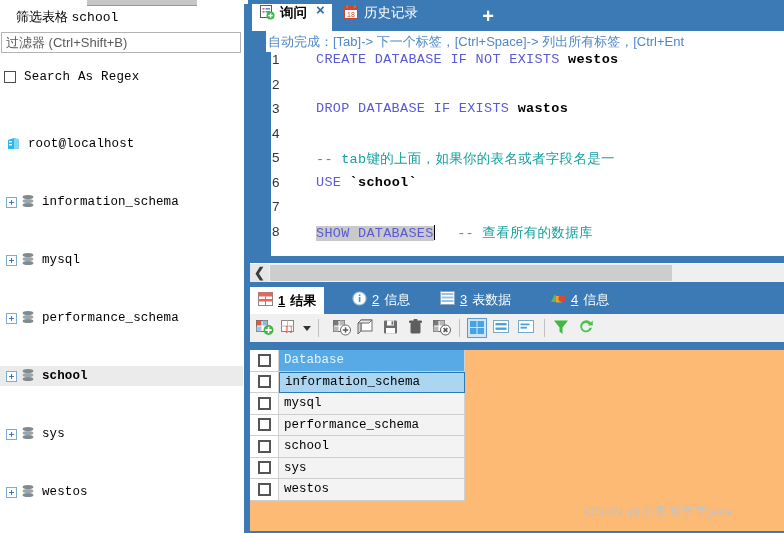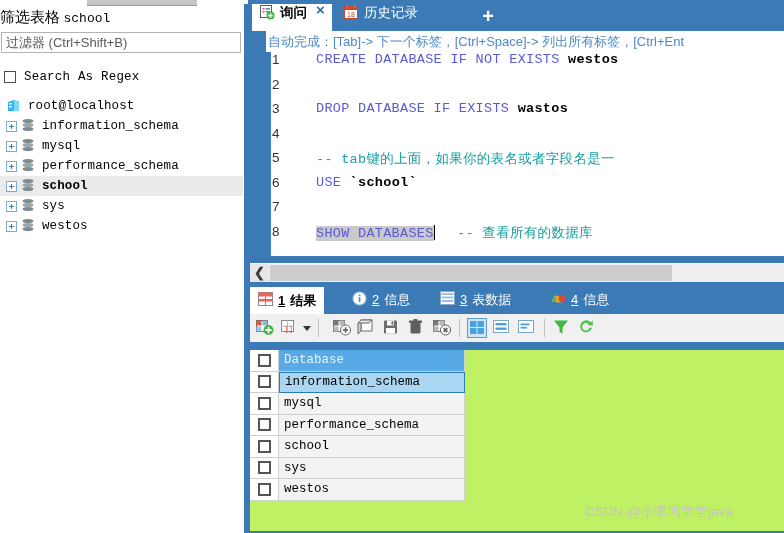--- a/index.html
+++ b/index.html
@@ -19,21 +19,21 @@
   }
   .sb-topstrip{
     position:absolute;left:87px;top:0;width:110px;height:5px;
     background:#c6c6c6;border-bottom:1px solid #9a9a9a;
   }
   .sb-title{
     position:absolute;left:0;top:8px;width:247px;height:20px;
     font-family:"Liberation Serif", serif;
     font-size:14px;color:#000;white-space:nowrap;
   }
-  .sb-title .cn{font-family:"Liberation Sans",sans-serif;font-size:15px;}
+  .sb-title .cn{font-family:"Liberation Sans",sans-serif;font-size:13px;margin-left:16px;}
   .sb-title .mono{font-family:"Liberation Mono",monospace;font-size:13px;}
   .sb-filter{
     position:absolute;left:1px;top:32px;width:240px;height:21px;
     border:1px solid #b3b3b3;background:#fff;box-sizing:border-box;
     font-size:13px;color:#9b9b9b;padding:2px 4px;
     font-family:"Liberation Mono",monospace;
     line-height:16px;white-space:nowrap;overflow:hidden;
   }
   .sb-filter .cnp{font-family:"Liberation Sans",sans-serif;color:#5a5a5a;font-size:13px;}
   .sb-regex{
@@ -46,20 +46,21 @@
   }
   .sb-regex .lbl{
     font-family:"Liberation Mono",monospace;font-size:12.5px;color:#000;
     letter-spacing:0.2px;
   }
 
   .tree{position:absolute;left:0;top:96px;width:247px;}
   .tree-row{
     position:relative;height:20px;display:flex;align-items:center;
     white-space:nowrap;
+    margin-top:38px;
   }
   .tree-row.sel{background:#ebebeb;}
   .expander{
     width:11px;height:11px;border:1px solid #7badd4;background:#fff;
     box-sizing:border-box;margin-left:6px;position:relative;flex:none;
   }
   .expander:before{
     content:"";position:absolute;left:2px;top:4px;width:5px;height:1px;background:#3c78b4;
   }
   .expander:after{
@@ -202,21 +203,21 @@
   }
   .tb-select .sc{
     position:absolute;right:7px;top:5px;width:8px;height:8px;
     border-right:1.6px solid #555;border-bottom:1.6px solid #555;
     transform:rotate(45deg) scale(0.8);
   }
   .tb-ico.active{background:#cde6f7;border:1px solid #5b9bd5;box-sizing:border-box;}
 
   
   .gridwrap{
-    position:absolute;left:2px;top:350px;width:534px;height:181px;background:#bef264;
+    position:absolute;left:2px;top:350px;width:534px;height:181px;background:#fdba74;
     overflow:hidden;
   }
   .grow{
     height:21.5px;display:flex;align-items:stretch;
   }
   .gcheck{
     width:29px;background:#fff;border-right:1px solid #cfcfcf;
     border-bottom:1px solid #cfcfcf;display:flex;align-items:center;justify-content:center;
     flex:none;box-sizing:border-box;
   }

